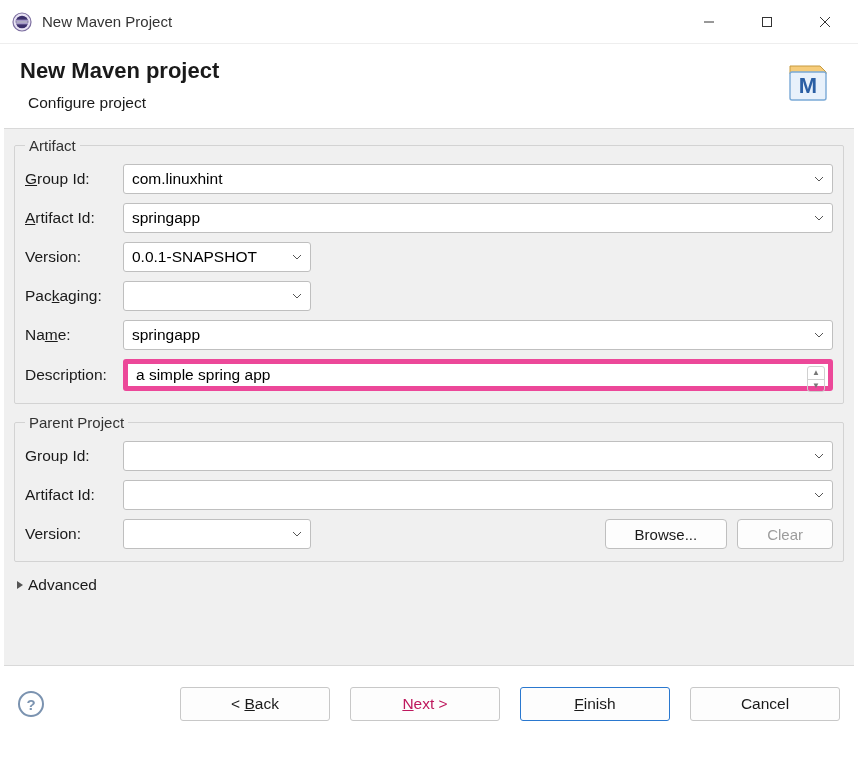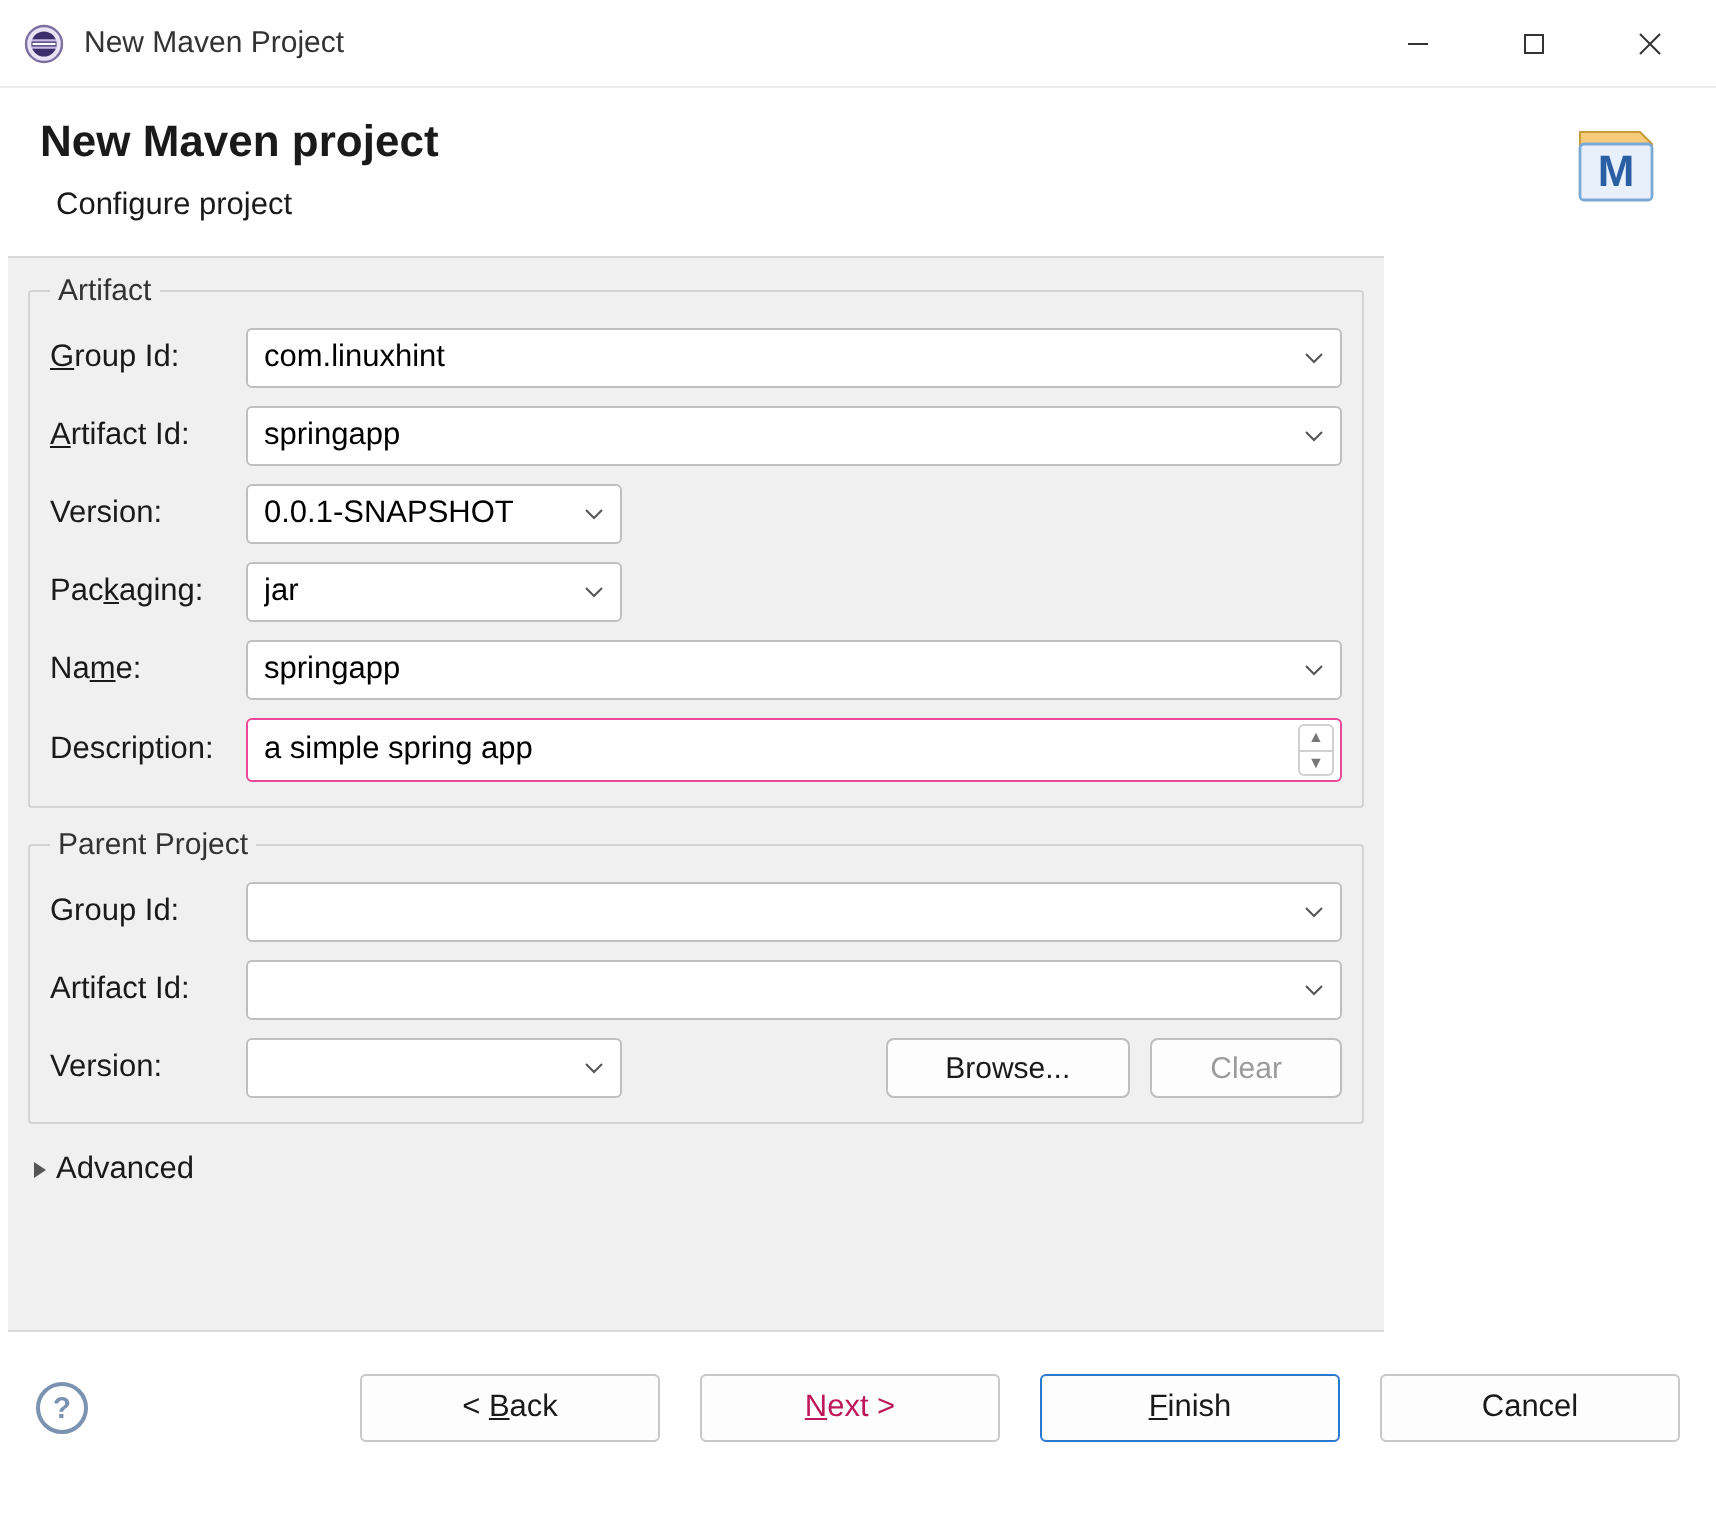--- a/index.html
+++ b/index.html
@@ -14,37 +14,37 @@
 
     
     .banner { padding:14px 20px 16px; display:flex; align-items:flex-start; }
     .banner-text .h1 { font-size:22px; font-weight:700; margin-bottom:10px; }
     .banner-text .sub { font-size:15.5px; margin-left:8px; }
     .banner-spacer { flex:1; }
     .maven-ico { width:48px; height:48px; margin-right:6px; }
 
     
     .content { background:#f0f0f0; border-top:1px solid #d9d9d9; border-bottom:1px solid #d9d9d9;
-               padding:8px 10px 6px; height:538px; position:relative; left:4px; width:688px; }
+               padding:8px 10px 6px; height:538px; position:relative; left:4px; width:850px; }
 
     fieldset { border:1px solid #d3d3d3; border-radius:2px; padding:10px 10px 12px; margin-bottom:10px; position:relative; }
     legend { font-size:15px; padding:0 4px; color:#333; }
 
     .row { display:flex; align-items:center; margin-bottom:9px; }
     .row:last-child { margin-bottom:0; }
     .lbl { width:98px; font-size:15.5px; text-decoration:none; }
     .lbl .ul { text-decoration:underline; }
 
     .combo, .combo-short { flex:1; height:30px; background:#fff; border:1px solid #bfbfbf;
              border-radius:3px; display:flex; align-items:center; padding:0 8px; position:relative; }
     .combo-short { flex:none; width:188px; }
     .combo .chev, .combo-short .chev { position:absolute; right:8px; top:50%; transform:translateY(-50%); pointer-events:none; }
     .combo input, .combo-short input { border:none; outline:none; width:100%; font-size:15.5px; background:transparent; font-family:inherit; }
 
-    .textarea { flex:1; height:32px; background:#fff; border:1px solid #ec4899; border-radius:3px;
+    .textarea { flex:1; height:32px; background:#fff; border:5px solid #ec4899; border-radius:3px;
                 display:flex; align-items:center; padding:0 8px; position:relative; }
     .textarea input { border:none; outline:none; width:calc(100% - 18px); font-size:15.5px; background:transparent; font-family:inherit; }
     .spin { position:absolute; right:3px; top:2px; width:18px; height:26px; display:flex; flex-direction:column;
             border:1px solid #d0d0d0; border-radius:3px; }
     .spin div { flex:1; display:flex; align-items:center; justify-content:center; font-size:8px; color:#777; }
     .spin div:first-child { border-bottom:1px solid #d0d0d0; }
 
     .btn { height:30px; padding:0 29px; background:#fdfdfd; border:1px solid #bfbfbf; border-radius:4px;
            font-size:15px; display:flex; align-items:center; justify-content:center; cursor:default; }
     .btn.disabled { color:#9c9c9c; }
@@ -150,21 +150,20 @@
             <svg width="10" height="6">
               <path d="M1 1l4 4 4-4" fill="none" stroke="#555" stroke-width="1"></path>
             </svg>
           </span>
       </div>
     </div>
 
     <div class="row">
       <div class="lbl">Pac<span class="ul">k</span>aging:</div>
       <div class="combo-short">
-        <input value="jar" style="">
         <span class="chev">
             <svg width="10" height="6">
               <path d="M1 1l4 4 4-4" fill="none" stroke="#555" stroke-width="1"></path>
             </svg>
           </span>
       </div>
     </div>
 
     <div class="row">
       <div class="lbl">Na<span class="ul">m</span>e:</div>

